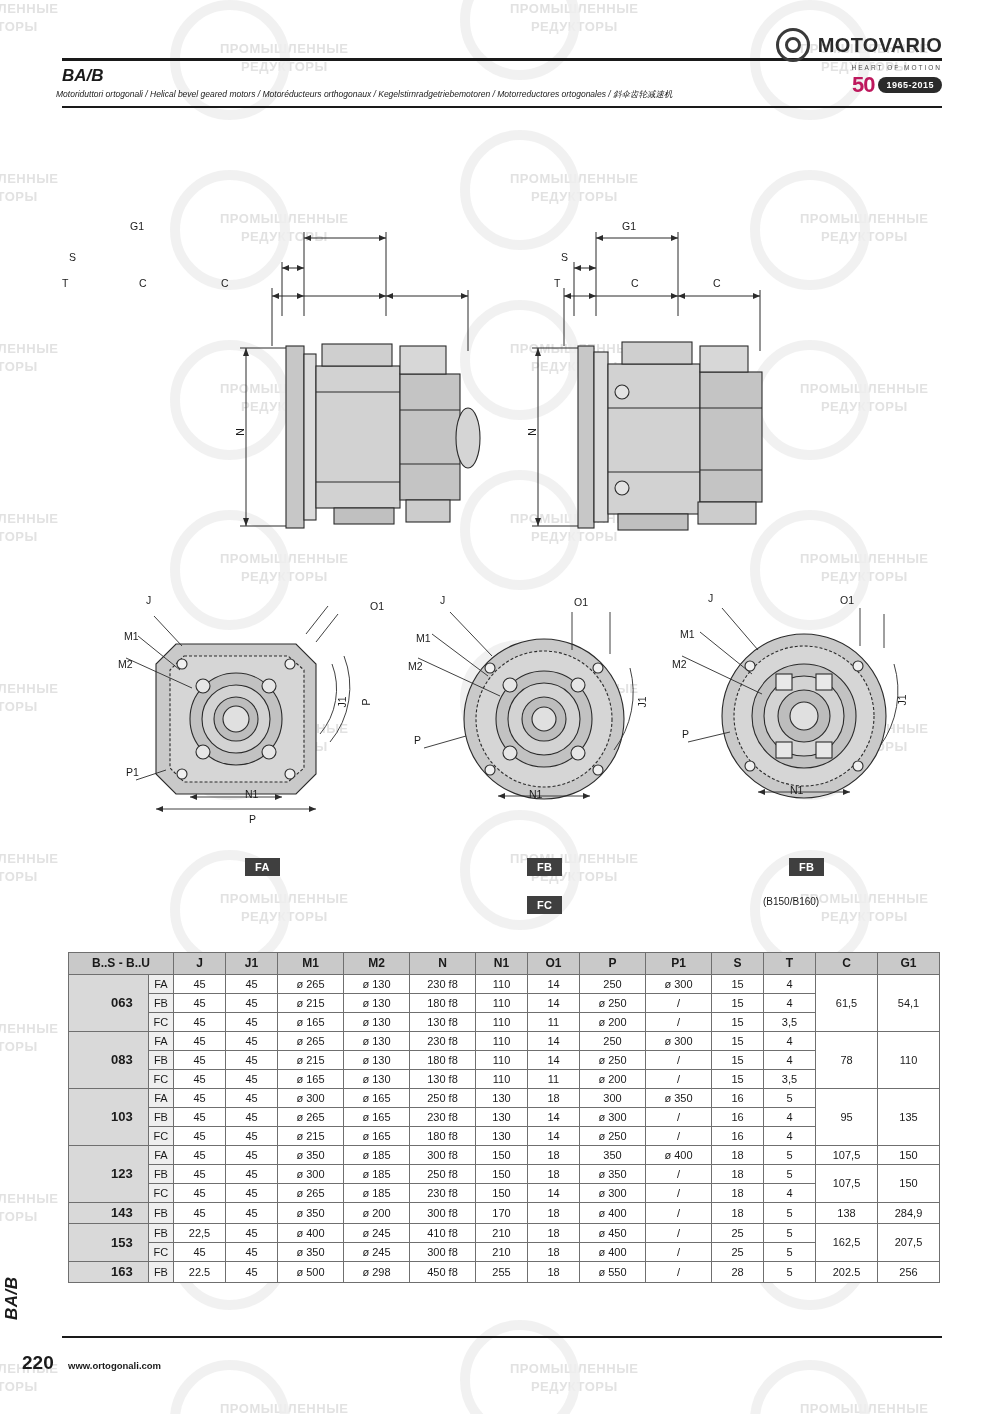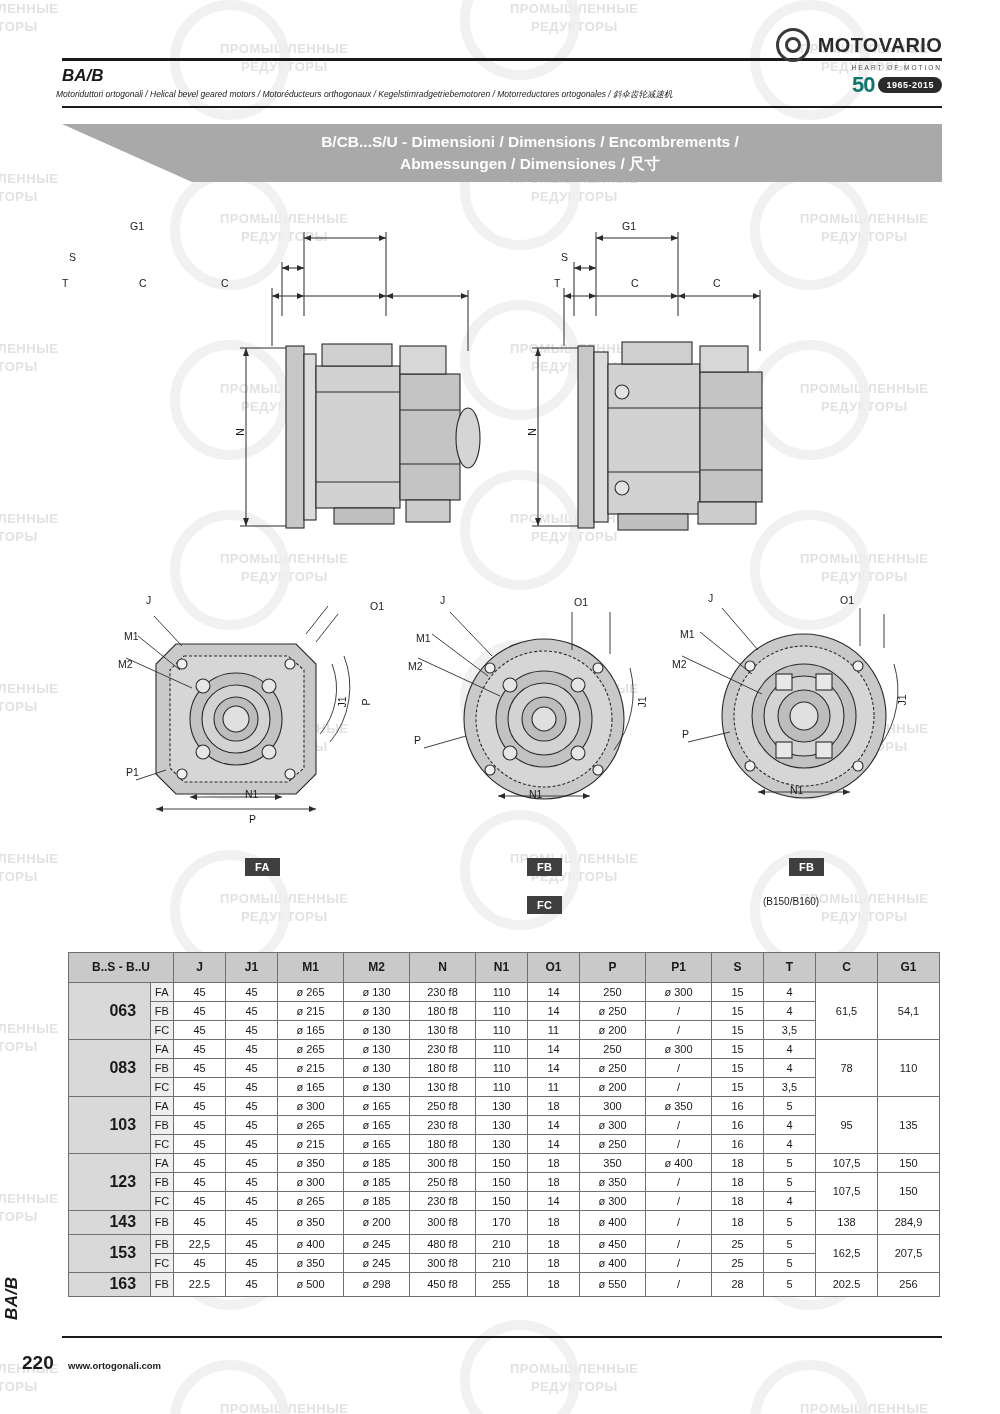--- a/index.html
+++ b/index.html
@@ -57,21 +57,21 @@
     position:relative;
   }
   .brand-logo:after{
     content:""; position:absolute; left:6px; top:6px; right:6px; bottom:6px;
     border-radius:50%; border:3px solid #3a3a3a;
   }
   .anniv {
     position:absolute; right:58px; top:72px;
     display:flex; align-items:center; gap:4px;
   }
-  .anniv-50 { font-size:22px; font-weight:bold; color:#0f766e; letter-spacing:-1px; }
+  .anniv-50 { font-size:22px; font-weight:bold; color:#be185d; letter-spacing:-1px; }
   .anniv-badge {
     background:#2a2a2a; color:#fff; font-size:9px; font-weight:bold;
     padding:3px 8px; border-radius:9px; letter-spacing:.5px;
   }
 
   .doc-code { position:absolute; left:62px; top:66px; font-size:17px; font-weight:bold; font-style:italic; }
   .doc-desc { position:absolute; left:56px; top:89px; font-size:8.5px; font-style:italic; color:#1a1a1a; }
 
   
   .band-wrap { position:absolute; left:0; top:124px; width:1000px; height:64px; }
@@ -115,26 +115,26 @@
     border:1px solid #6f6f6f;
     text-align:center;
     padding:2px 0 3px;
     height:19px;
     background:#fff;
   }
   table.dims thead th {
     background:#c9c9c9;
     font-weight:bold;
     font-size:12px;
-    height:30px;
+    height:22px;
   }
   table.dims td.model {
     background:#d9d9d9;
     font-weight:bold;
-    font-size:16px;
+    font-size:13px;
     padding-left:27px;
   }
   table.dims td.variant { background:#efefef; }
 
   
   .foot-rule { position:absolute; left:62px; width:880px; height:2px; background:#1a1a1a; top:1336px; }
   .foot-code {
     position:absolute; left:22px; top:1300px;
     font-size:17px; font-weight:bold; font-style:italic;
     transform:rotate(-90deg); transform-origin:left bottom;
@@ -222,28 +222,20 @@
 
   <div class="brand">
     <span class="brand-logo"></span><span class="brand-name">MOTOVARIO</span>
     <div class="brand-sub">HEART OF MOTION</div>
   </div>
   <div class="anniv">
     <span class="anniv-50">50</span>
     <span class="anniv-badge">1965-2015</span>
   </div>
 
-  <div class="band-wrap">
-    <div class="band-grey"></div>
-    <div class="band-tail"></div>
-    <div class="band-title">
-      <div>B/CB...S/U - Dimensioni / Dimensions / Encombrements /</div>
-      <div>Abmessungen / Dimensiones / 尺寸</div>
-    </div>
-  </div>
 
   <div class="drawings">
 
     <svg width="470" height="340" viewBox="0 0 470 340" style="position:absolute;left:200px;top:0;">
       <g stroke="#2b2b2b" fill="none" stroke-width="1">
 
         <line x1="104" y1="42" x2="186" y2="42"></line>
         <path d="M104,42 l7,-3 v6 z" fill="#2b2b2b" stroke="none"></path>
         <path d="M186,42 l-7,-3 v6 z" fill="#2b2b2b" stroke="none"></path>
         <line x1="104" y1="36" x2="104" y2="120" stroke-dasharray="0"></line>
@@ -697,21 +689,21 @@
           <td rowspan="1">138</td>
           <td rowspan="1">284,9</td>
         </tr>
         <tr>
           <td class="model" rowspan="2">153</td>
           <td class="variant">FB</td>
           <td>22,5</td>
           <td>45</td>
           <td>ø 400</td>
           <td>ø 245</td>
-          <td>480 f8</td>
+          <td>410 f8</td>
           <td>210</td>
           <td>18</td>
           <td>ø 450</td>
           <td>/</td>
           <td>25</td>
           <td>5</td>
           <td rowspan="2">162,5</td>
           <td rowspan="2">207,5</td>
         </tr>
         <tr>

